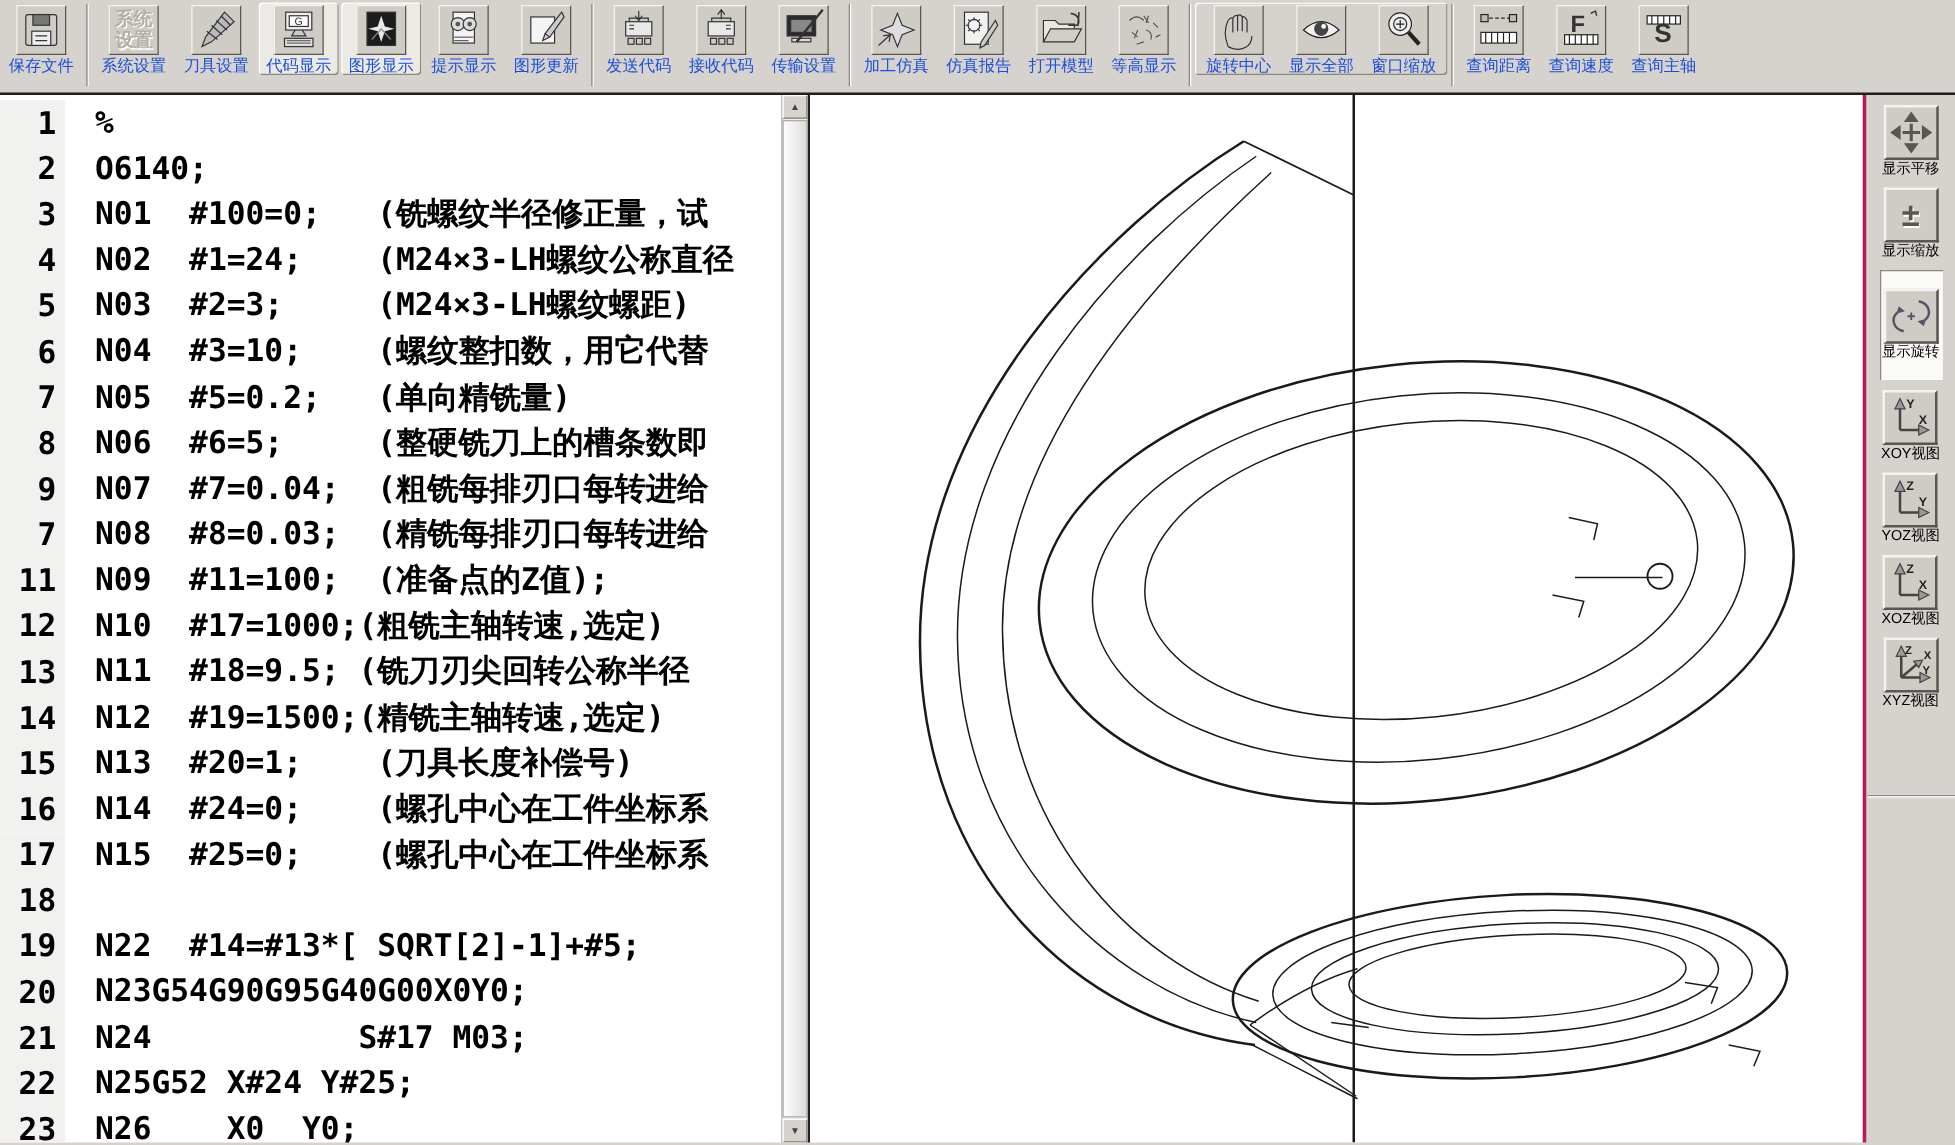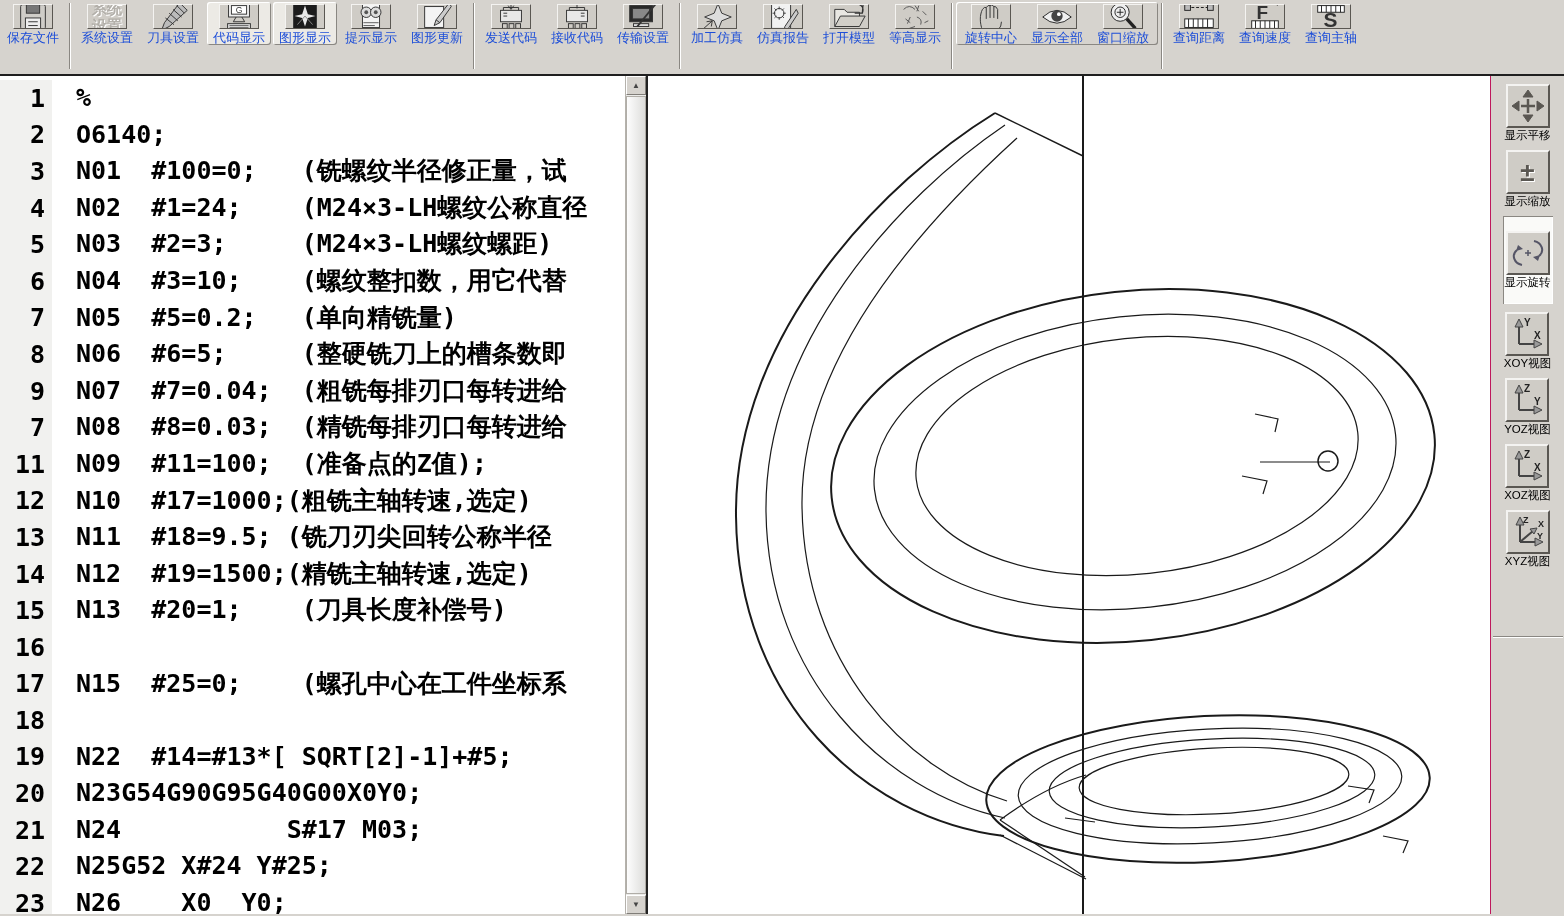--- a/index.html
+++ b/index.html
@@ -7,21 +7,21 @@
               font-family:"Liberation Sans", sans-serif; }
 
   
   .toolbar { height:76px; background:#d6d3ce; border-bottom:2px solid #1f1f1f;
              display:flex; align-items:flex-start; padding-top:2px; }
   .tgroup { display:flex; }
   .sep { width:2px; height:66px; border-left:1px solid #8a8782; border-right:1px solid #ffffff; margin:1px 3px 0 3px; }
   .tbtn { width:64px; display:flex; flex-direction:column; align-items:center; margin:0 1px; cursor:default; }
   .tbtn.active { background:#eceae5; box-shadow: inset 1px 1px 0 #ffffff, inset -1px -1px 0 #8a8782; border-radius:3px; }
   .tgroup.raised { box-shadow: inset 1px 1px 0 #ffffff, inset -1px -1px 0 #8a8782; border-radius:3px; padding:0 2px; }
-  .ticon { width:40px; height:25px; margin:2px auto 1px; background:#cfccc6;
+  .ticon { width:40px; height:40px; margin:2px auto 1px; background:#cfccc6;
            border:1px solid; border-color:#f4f3f1 #5a5752 #5a5752 #f4f3f1;
            display:flex; align-items:center; justify-content:center; overflow:hidden; }
   .tlabel { font-size:13px; line-height:15px; white-space:nowrap; color:#1d4ed8; }
   .sysicon { display:flex; flex-direction:column; align-items:center; justify-content:center;
              width:100%; height:100%; font-size:15px; font-weight:bold; color:#b3b0aa;
              text-shadow:1px 1px 0 #fff; line-height:17px; }
 
   
   .main { display:flex; height:838px; }
 
@@ -40,21 +40,21 @@
           font-size:8px; color:#444; display:flex; align-items:center; justify-content:center; }
   .vbtn.up { top:0; } .vbtn.down { bottom:0; }
   .vthumb { position:absolute; left:0; right:0; top:20px; bottom:20px;
             background:linear-gradient(90deg,#fdfdfd,#dddddb); border:1px solid #b0ada7; }
 
   
   .graphics-panel { flex:1; background:#ffffff; position:relative; }
   .graphics-panel svg { display:block; width:100%; height:100%; }
 
   
-  .side-panel { width:74px; background:#d6d3ce; border-left:1px solid #be185d;
+  .side-panel { width:74px; background:#d6d3ce; border-left:3px solid #be185d;
                 display:flex; flex-direction:column; align-items:center; padding-top:8px; }
   .sbtn { display:flex; flex-direction:column; align-items:center; margin-bottom:8px; cursor:default; }
   .sbtn.active { background:#fafaf8; box-shadow: inset 1px 1px 0 #8a8782, inset -1px -1px 0 #ffffff; padding:15px 2px; }
   .sicon { width:44px; height:44px; background:#cfccc6;
            border:2px solid; border-color:#f4f3f1 #5a5752 #5a5752 #f4f3f1;
            display:flex; align-items:center; justify-content:center; }
   .slabel { font-size:11.5px; line-height:13px; margin-top:1px; white-space:nowrap; color:#000; }
   .pmicon { font-size:26px; font-weight:bold; color:#5a5752; text-shadow:1px 1px 0 #fff; }
   .sdivider { width:70px; border-top:1px solid #8a8782; border-bottom:1px solid #ffffff; margin-top:60px; }
 </style>
@@ -392,20 +392,21 @@
     <span class="ltext">N12  #19=1500;(精铣主轴转速,选定)</span>
   </div>
 
   <div class="code-row">
     <span class="lnum">15</span>
     <span class="ltext">N13  #20=1;    (刀具长度补偿号)</span>
   </div>
 
   <div class="code-row">
     <span class="lnum">16</span>
+    <span class="ltext">N14  #24=0;    (螺孔中心在工件坐标系</span>
   </div>
 
   <div class="code-row">
     <span class="lnum">17</span>
     <span class="ltext">N15  #25=0;    (螺孔中心在工件坐标系</span>
   </div>
 
   <div class="code-row">
     <span class="lnum">18</span>
   </div>

